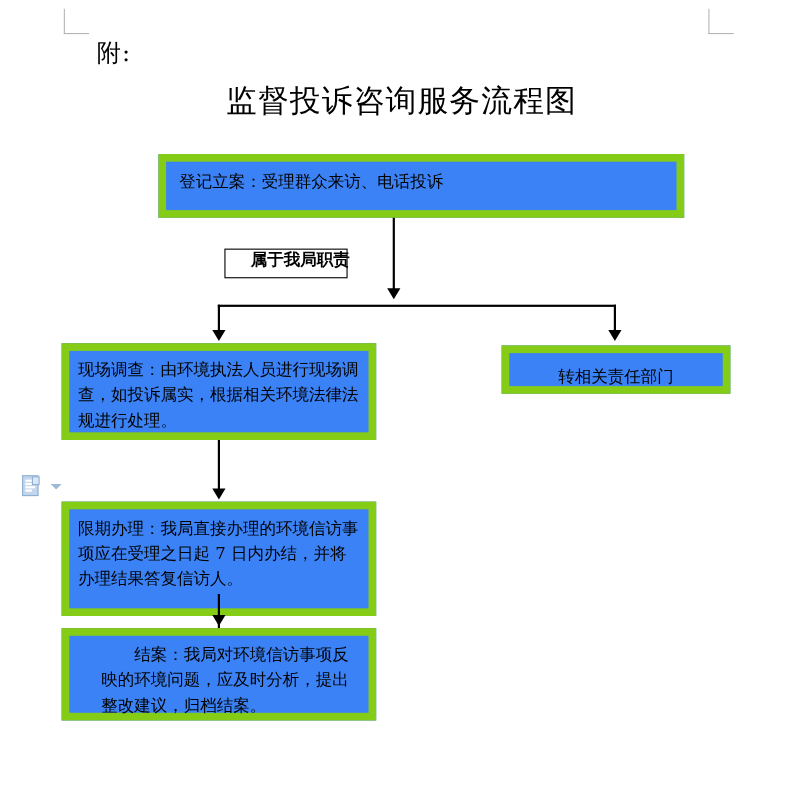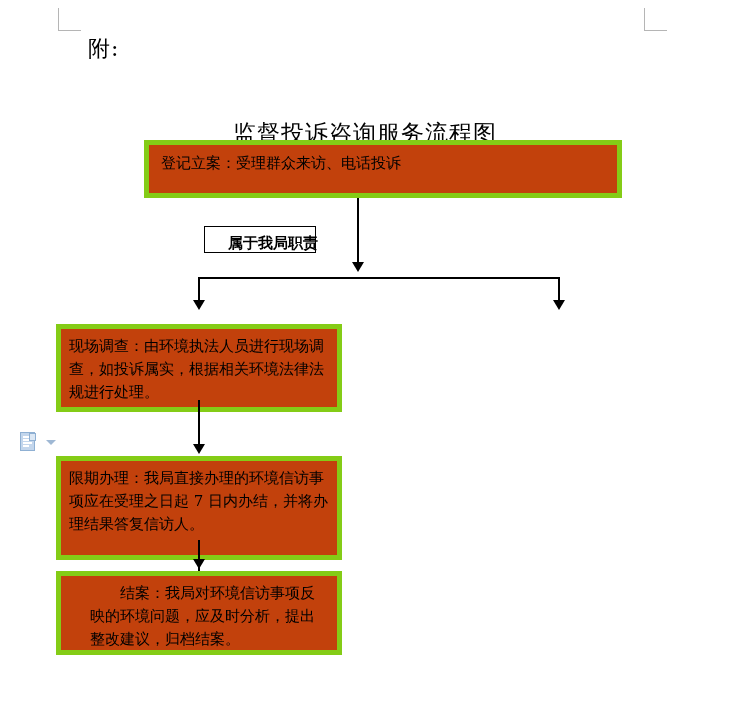--- a/index.html
+++ b/index.html
@@ -45,34 +45,33 @@
     font-family: "DejaVu Serif", serif;
     letter-spacing: 1px;
     white-space: nowrap;
   }
   .doc-title {
     position: absolute;
     left: 0;
     top: 76px;
     width: 730px;
     text-align: center;
-    font-size: 23px;
+    font-size: 28px;
     line-height: 32px;
     font-family: "DejaVu Sans", sans-serif;
     letter-spacing: 1px;
     white-space: nowrap;
-    margin-top: 41px;
   }
 
   
   .box {
     position: absolute;
     box-sizing: border-box;
-    border: 5px solid #84cc16;
-    background: #c2410c;
+    border: 7px solid #84cc16;
+    background: #3b82f6;
   }
   .box .txt {
     display: block;
     font-size: 15px;
     line-height: 23px;
     font-family: "DejaVu Serif", serif;
     white-space: pre-wrap;
     letter-spacing: 0px;
   }
 
@@ -80,37 +79,37 @@
   #box-register { left: 144px; top: 140px; width: 478px; height: 58px; }
   #box-register .txt { padding: 7px 0 0 12px; }
 
   
   .branch-box {
     position: absolute;
     box-sizing: border-box;
     border: 1px solid #000000;
     background: #ffffff;
     display: flex;
-    align-items: flex-end;
+    align-items: flex-start;
     justify-content: center;
     padding-left: 26px;
   }
   .branch-box .txt {
     font-family: "DejaVu Sans", sans-serif;
     font-weight: bold;
     font-size: 15px;
     line-height: 18px;
     white-space: nowrap;
     letter-spacing: 0px;
   }
   #box-inscope    { left: 204px; top: 226px; width: 112px; height: 27px; }
   #box-outofscope { left: 392px; top: 226px; width: 170px; height: 27px; }
 
   
-  #box-investigate { left: 56px; top: 312px; width: 286px; height: 88px; margin-top: 12px; }
+  #box-investigate { left: 56px; top: 312px; width: 286px; height: 88px; }
   #box-investigate .txt { padding: 6px 8px 0 8px; }
 
   
   #box-transfer { left: 456px; top: 314px; width: 208px; height: 44px; }
   #box-transfer .txt { padding: 10px 0 0 0; text-align: center; }
 
   
   #box-handle { left: 56px; top: 456px; width: 286px; height: 104px; }
   #box-handle .txt { padding: 6px 8px 0 8px; }
 
@@ -207,20 +206,23 @@
   <div class="hline" style="left:198px; top:277px; width:362px;"></div>
   <div class="vline" style="left:198px; top:277px; height:25px;"></div>
   <div class="arrow-down" style="left:193px; top:300px;"></div>
   <div class="vline" style="left:558px; top:277px; height:25px;"></div>
   <div class="arrow-down" style="left:553px; top:300px;"></div>
 
   <div class="box" id="box-investigate">
     <span class="txt">现场调查：由环境执法人员进行现场调查，如投诉属实，根据相关环境法律法规进行处理。</span>
   </div>
 
+  <div class="box" id="box-transfer">
+    <span class="txt">转相关责任部门</span>
+  </div>
 
   <div class="vline" style="left:198px; top:400px; height:46px;"></div>
   <div class="arrow-down" style="left:193px; top:444px;"></div>
 
   <div class="box" id="box-handle">
     <span class="txt">限期办理：我局直接办理的环境信访事项应在受理之日起 7 日内办结，并将办理结果答复信访人。</span>
   </div>
 
   <div class="vline" style="left:198px; top:540px; height:41px;"></div>
   <div class="arrow-down" style="left:193px; top:559px;"></div>

